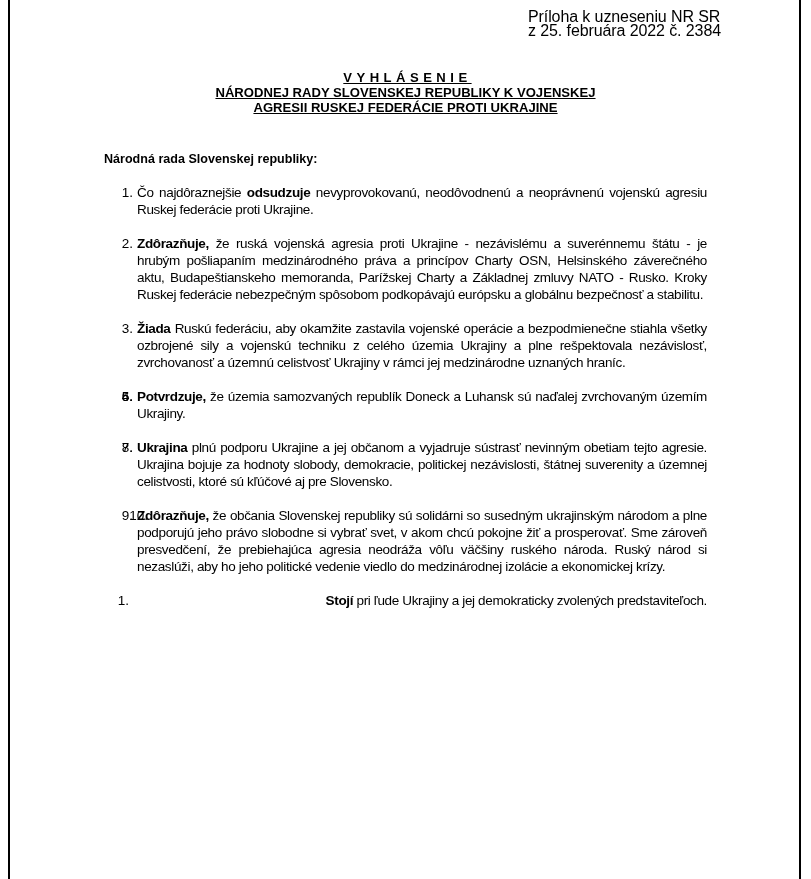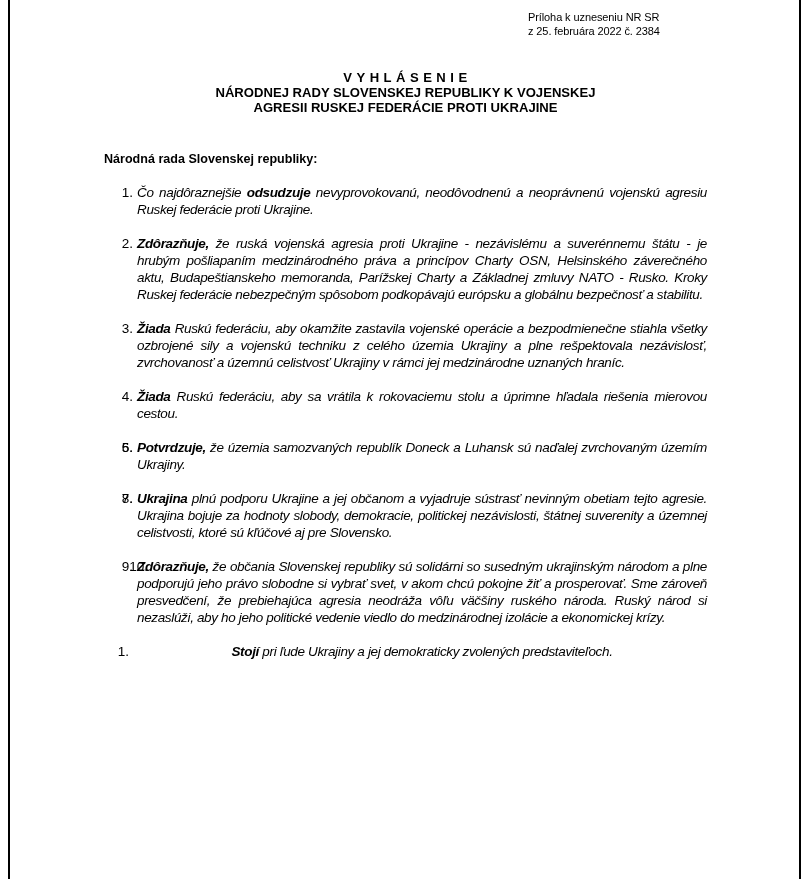--- a/index.html
+++ b/index.html
@@ -23,33 +23,34 @@
       height: 879px;
       border-left: 2px solid #000;
       border-right: 2px solid #000;
       box-sizing: border-box;
       background: #fff;
     }
     .annex {
       position: absolute;
       left: 528px;
       top: 10px;
-      font-size: 11px;
+      font-size: 16px;
       line-height: 14px;
       letter-spacing: -0.1px;
     }
     .title {
       position: absolute;
       left: 0;
       width: 811px;
       top: 70px;
       text-align: center;
       font-weight: bold;
       font-size: 13.5px;
       line-height: 15px;
+      text-decoration: underline;
     }
     .title .spaced {
       letter-spacing: 4.6px;
       padding-left: 4px;
     }
     .title .l {
       display: block;
       transform: scaleX(0.97);
     }
     .intro {
@@ -80,24 +81,23 @@
       width: 30px;
       text-align: right;
       white-space: nowrap;
     }
     .item .body {
       margin-left: 137px;
       width: 570px;
       text-align: justify;
       letter-spacing: -0.35px;
       word-spacing: 0px;
-      font-style: italic;
     }
     .item.last .body {
-      text-align: center;
+      text-align: right;
     }
     .item .lead {
       font-weight: bold;
     }
   </style>
 </head>
 <body>
 
 <div class="page">
 </div>
@@ -123,21 +123,20 @@
   <div class="item">
     <span class="num" style="left:103px;">2.</span>
     <div class="body"><span></span><span class="lead">Zdôrazňuje,</span><span> že ruská vojenská agresia proti Ukrajine - nezávislému a suverénnemu štátu - je hrubým pošliapaním medzinárodného práva a princípov Charty OSN, Helsinského záverečného aktu, Budapeštianskeho memoranda, Parížskej Charty a Základnej zmluvy NATO - Rusko. Kroky Ruskej federácie nebezpečným spôsobom podkopávajú európsku a globálnu bezpečnosť a stabilitu.</span></div>
   </div>
   <div class="item">
     <span class="num" style="left:103px;">3.</span>
     <div class="body"><span></span><span class="lead">Žiada</span><span> Ruskú federáciu, aby okamžite zastavila vojenské operácie a bezpodmienečne stiahla všetky ozbrojené sily a vojenskú techniku z celého územia Ukrajiny a plne rešpektovala nezávislosť, zvrchovanosť a územnú celistvosť Ukrajiny v rámci jej medzinárodne uznaných hraníc.</span></div>
   </div>
   <div class="item">
     <span class="num" style="left:103px;">4.</span>
-    <div class="body"><span></span><span class="lead">Žiada</span><span> Ruskú federáciu, aby sa vrátila k rokovaciemu stolu a úprimne hľadala riešenia mierovou cestou.</span></div>
   </div>
   <div class="item">
     <span class="num" style="left:103px;">5.</span>
   </div>
   <div class="item">
     <span class="num" style="left:103px;">6.</span>
     <div class="body"><span></span><span class="lead">Potvrdzuje,</span><span> že územia samozvaných republík Doneck a Luhansk sú naďalej zvrchovaným územím Ukrajiny.</span></div>
   </div>
   <div class="item">
     <span class="num" style="left:103px;">7.</span>

